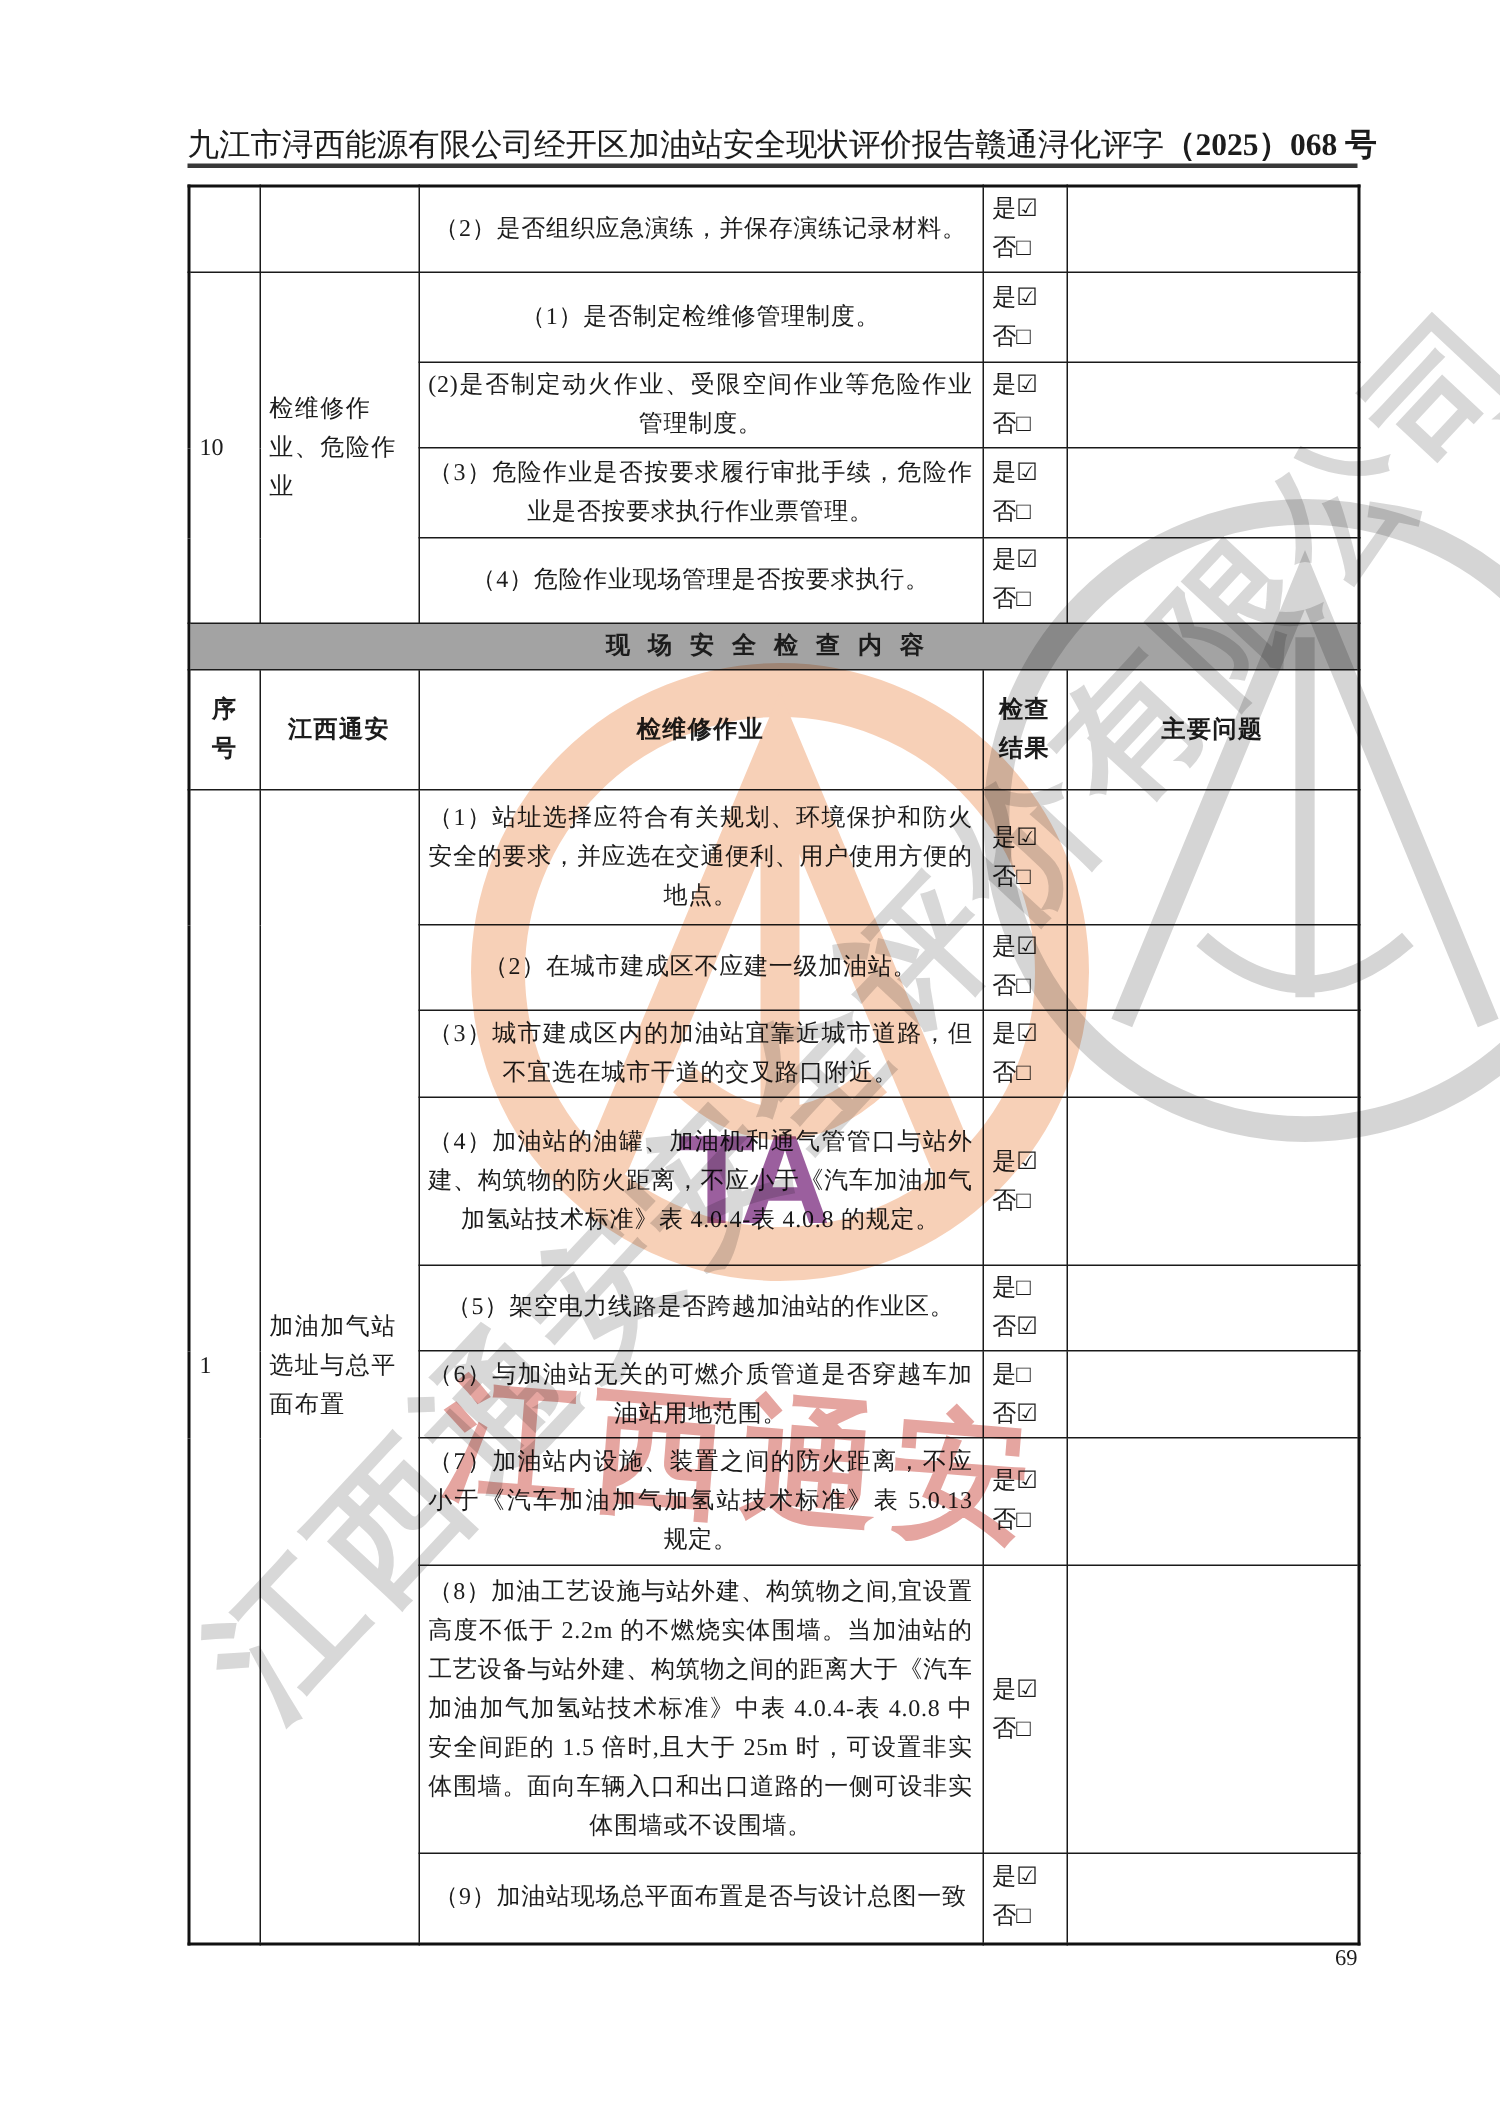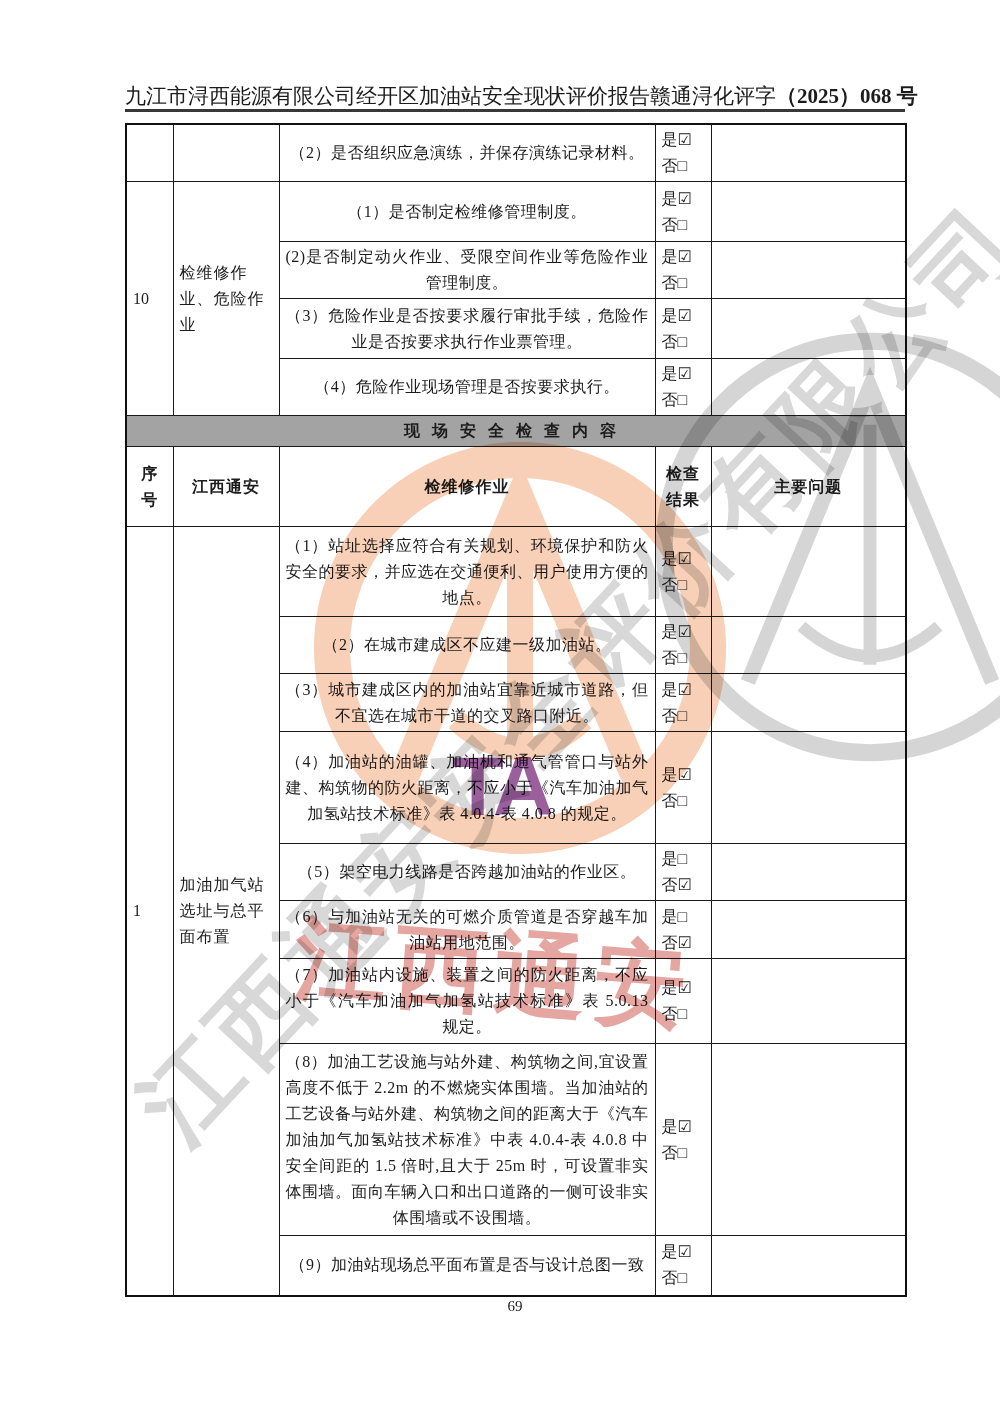--- a/index.html
+++ b/index.html
@@ -44,21 +44,21 @@
   }
   td.head-cell {
     font-weight:bold; text-align:center; font-size:17px; line-height:32px;
     letter-spacing:1px;
   }
   td.head-seq { padding:2px 6px;margin-top:29px; }
   td.head-result { line-height:28px; padding:2px 4px; }
   
   .page-number {
     position:absolute; top:1298px; left:125px; width:780px;
-    text-align:center; font-size:15px;
+    text-align:right; font-size:15px;
   }
   
   .watermarks { position:absolute; inset:0; pointer-events:none; }
   .wm { mix-blend-mode:multiply; }
   .wm-logo-orange { position:absolute; left:310px; top:438px; opacity:.5; }
   .wm-logo-gray   { position:absolute; left:645px; top:322px; opacity:.42; }
   .wm-ta {
     position:absolute; left:452px; top:738px;
     font-family:"Liberation Sans","DejaVu Sans",sans-serif;
     font-size:84px; font-weight:bold; letter-spacing:-4px;

